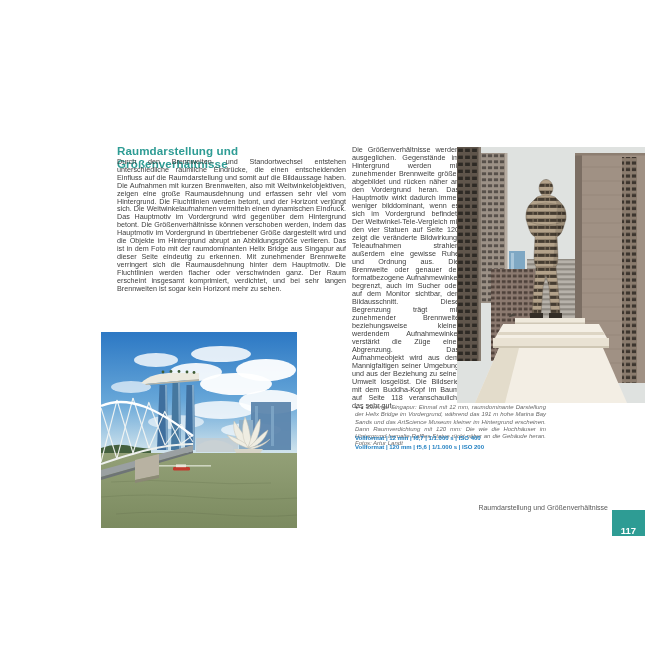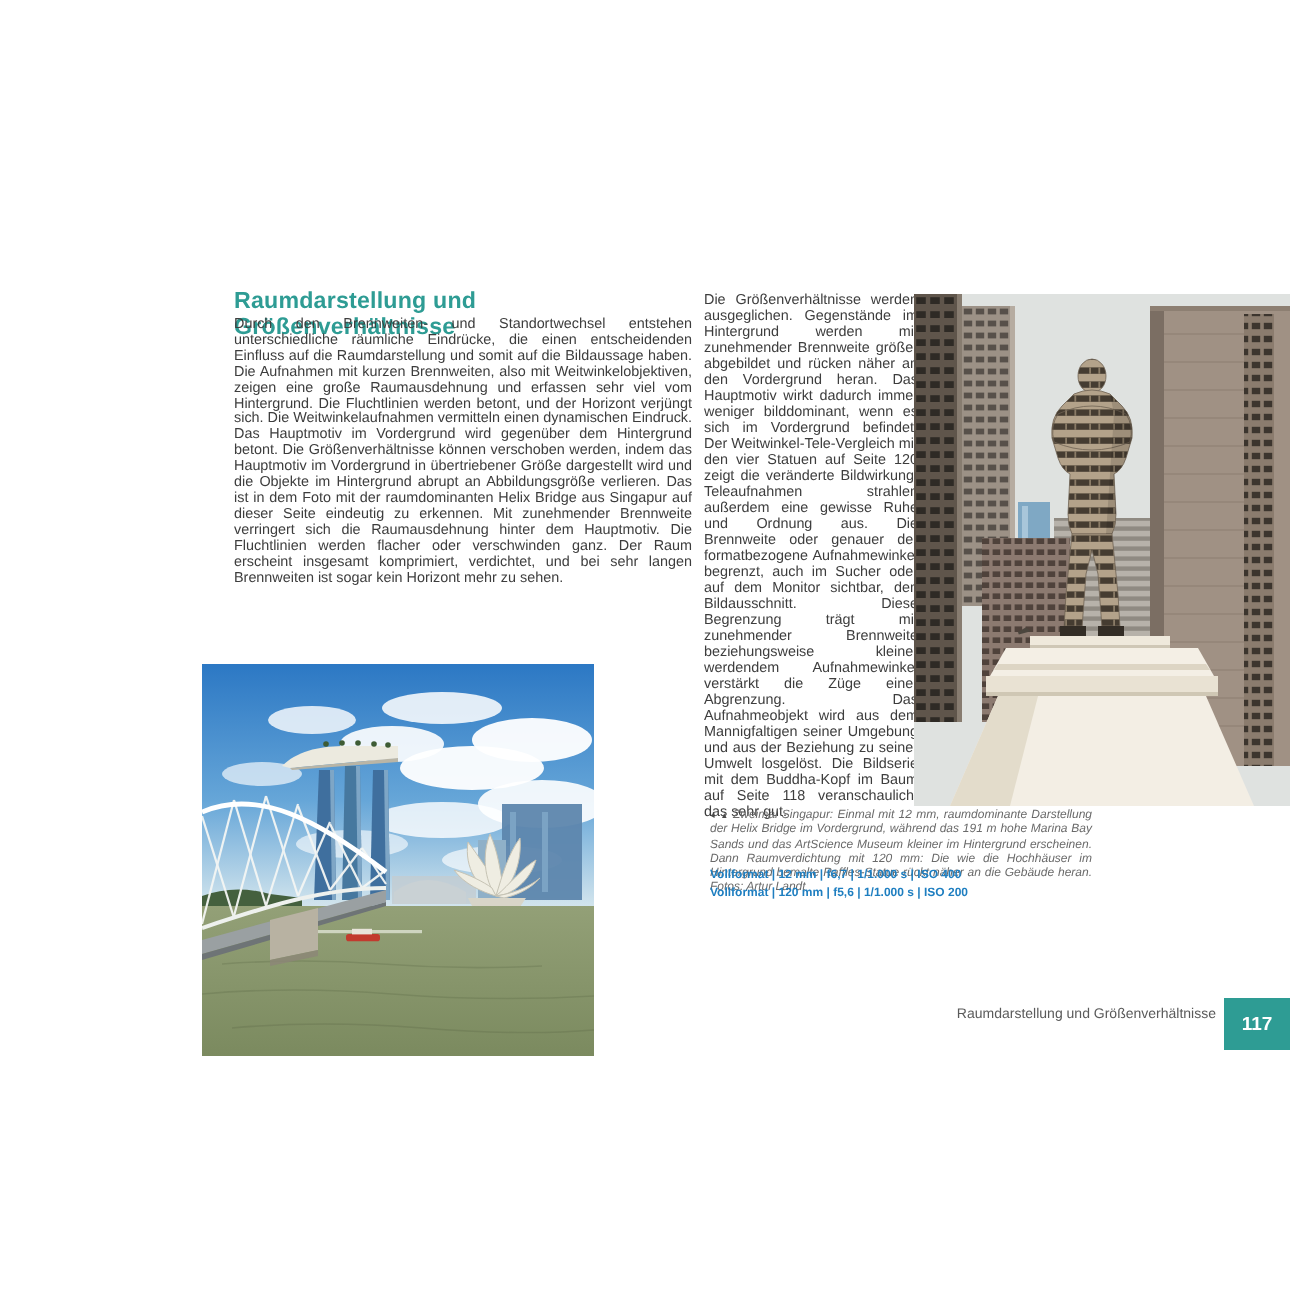--- a/index.html
+++ b/index.html
@@ -15,22 +15,22 @@
   .photo-left{left:101px;top:332px;width:196px;height:196px;}
   .photo-right{left:457px;top:147px;width:188px;height:256px;}
   figure svg{display:block;width:100%;height:100%;}
   .caption{position:absolute;left:355px;top:404px;width:191px;margin:0;
            font-style:italic;font-size:6px;line-height:7.3px;color:#6a6a6a;text-align:justify;}
   .cap-markers{font-style:normal;font-size:4.6px;color:#4a4a4a;letter-spacing:1px;}
   .spec{position:absolute;left:355px;color:#1E7EC0;font-size:6px;font-weight:600;line-height:7px;}
   .spec-1{top:435px;}
   .spec-2{top:444px;}
   .footer-label{position:absolute;right:40px;top:504px;font-size:7px;color:#5a5a5a;}
-  .pagenum-box{position:absolute;left:612px;top:499px;width:33px;height:26px;background:#2E9C94;
-               display:flex;align-items:center;justify-content:center;}
+  .pagenum-box{position:absolute;left:612px;top:510px;width:33px;height:26px;background:#2E9C94;
+               display:flex;align-items:flex-end;justify-content:center;}
   .pagenum-box span{color:#ffffff;font-size:9.5px;font-weight:700;}
 </style>
 </head>
 <body>
 
 <div class="page">
 
   <h1 class="heading">Raumdarstellung und Größenverhältnisse</h1>
 
   <p class="bodytext body-left">Durch den Brennweiten- und Standortwechsel entstehen unterschiedliche räumliche Eindrücke, die einen entscheidenden Einfluss auf die Raumdarstellung und somit auf die Bildaussage haben. Die Aufnahmen mit kurzen Brennweiten, also mit Weitwinkelobjektiven, zeigen eine große Raumausdehnung und erfassen sehr viel vom Hintergrund. Die Fluchtlinien werden betont, und der Horizont verjüngt sich. Die Weitwinkelaufnahmen vermitteln einen dynamischen Eindruck. Das Hauptmotiv im Vordergrund wird gegenüber dem Hintergrund betont. Die Größenverhältnisse können verschoben werden, indem das Hauptmotiv im Vordergrund in übertriebener Größe dargestellt wird und die Objekte im Hintergrund abrupt an Abbildungsgröße verlieren. Das ist in dem Foto mit der raumdominanten Helix Bridge aus Singapur auf dieser Seite eindeutig zu erkennen. Mit zunehmender Brennweite verringert sich die Raumausdehnung hinter dem Hauptmotiv. Die Fluchtlinien werden flacher oder verschwinden ganz. Der Raum erscheint insgesamt komprimiert, verdichtet, und bei sehr langen Brennweiten ist sogar kein Horizont mehr zu sehen.</p>

